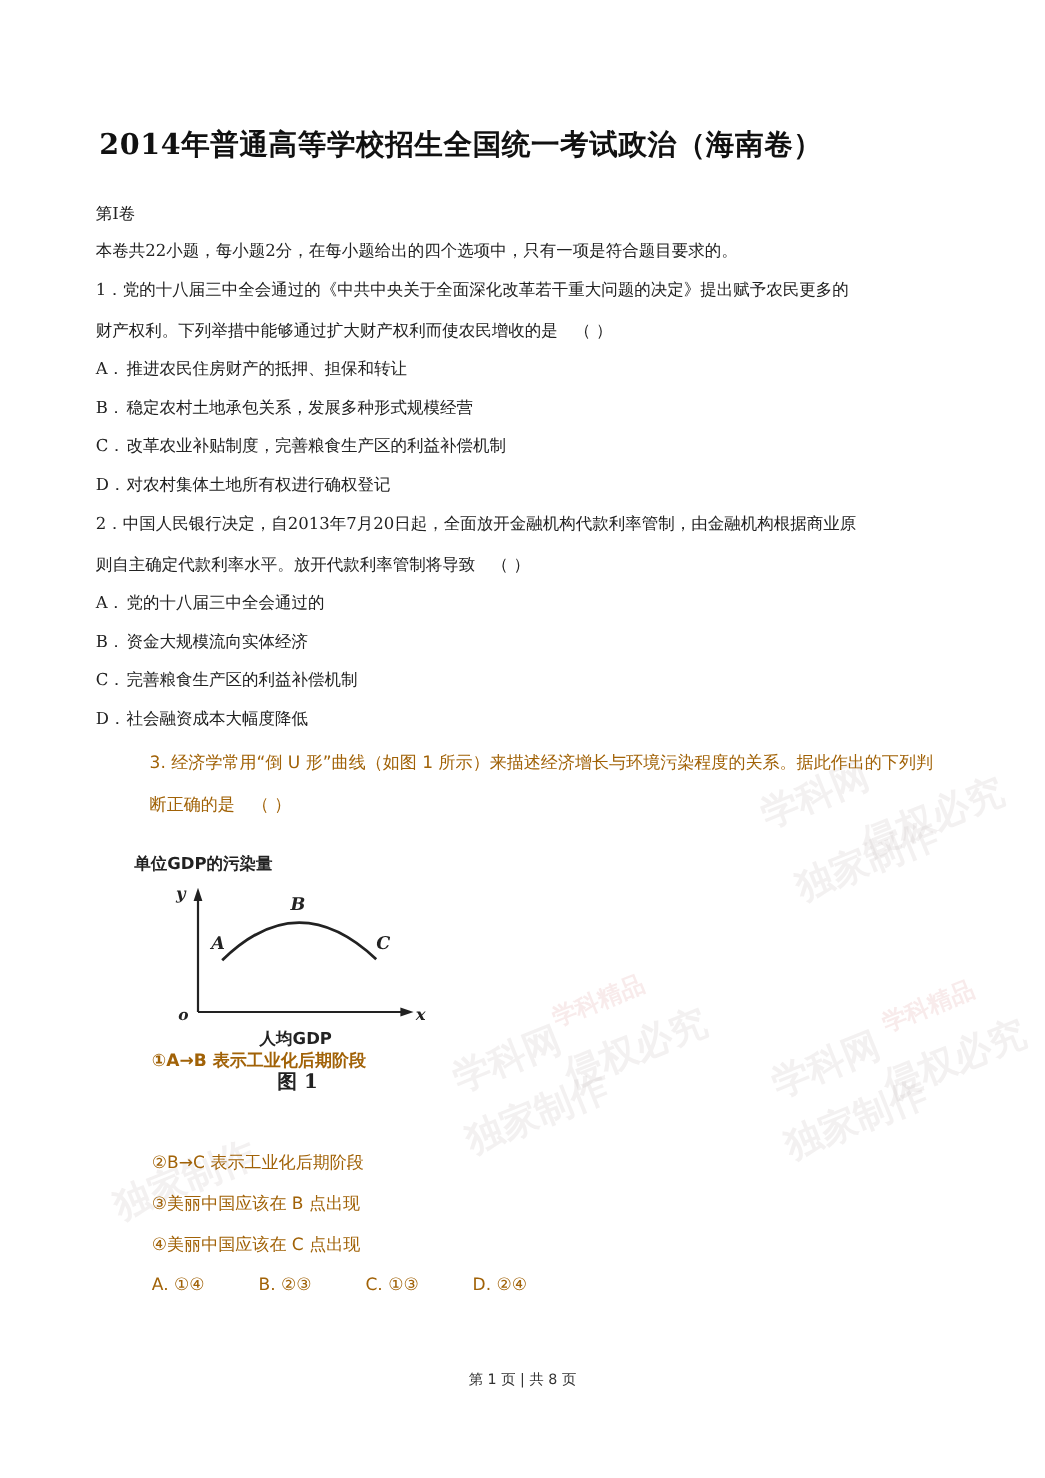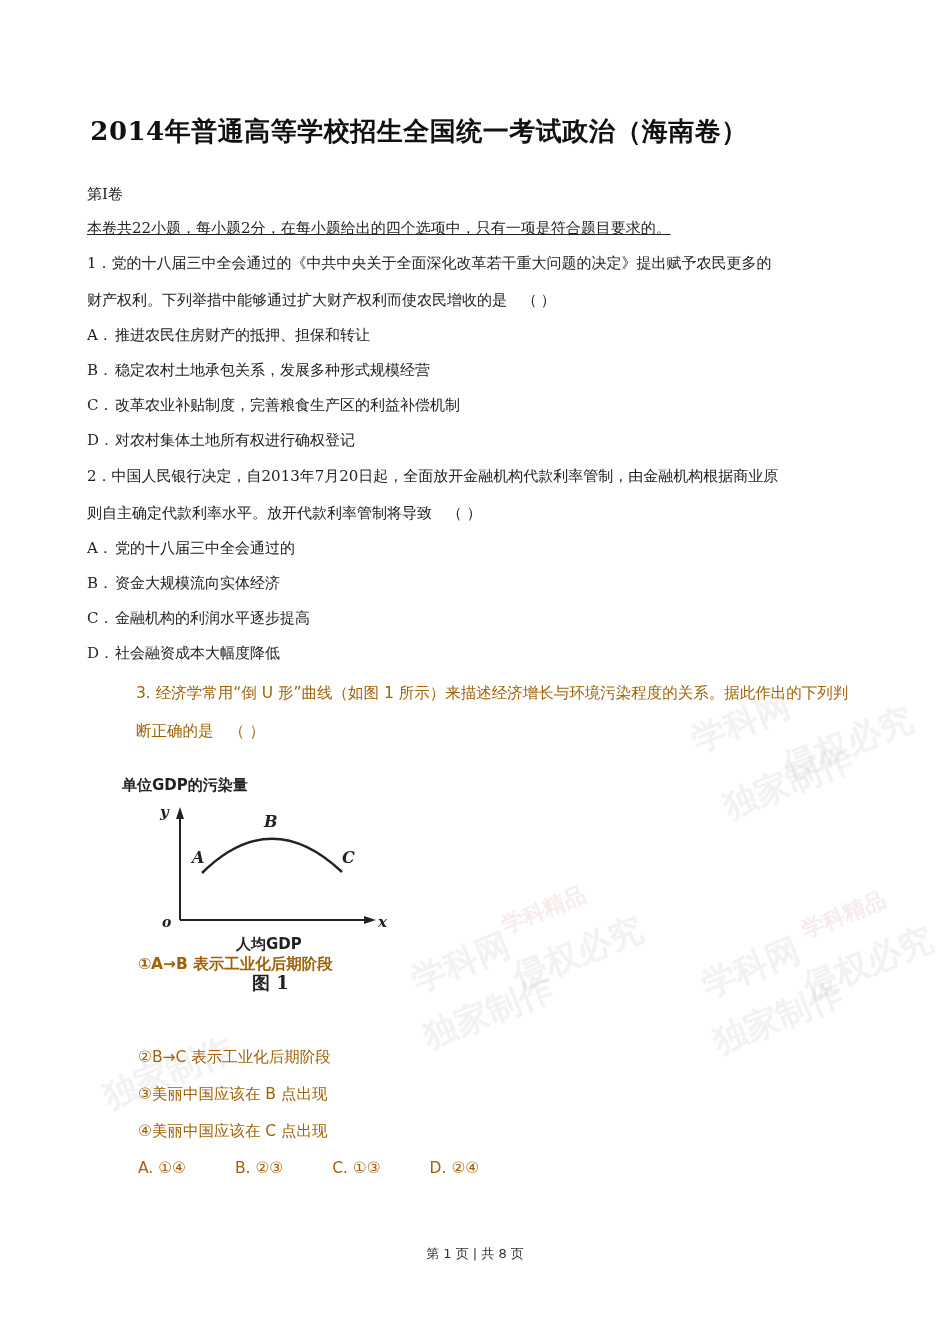--- a/index.html
+++ b/index.html
@@ -33,37 +33,37 @@
 <div class="wm wm-red" style="left:500px; top:895px;">学科精品</div>
 <div class="wm" style="left:700px; top:945px;">学科网</div>
 <div class="wm" style="left:800px; top:940px;">侵权必究</div>
 <div class="wm" style="left:710px; top:995px;">独家制作</div>
 <div class="wm wm-red" style="left:800px; top:900px;">学科精品</div>
 <div class="wm" style="left:100px; top:1050px;">独家制作</div>
 
 <div class="abs title">2014年普通高等学校招生全国统一考试政治（海南卷）</div>
 
 <div class="abs line" style="top:184px;">第Ⅰ卷</div>
-<div class="abs line" style="top:218px;text-decoration:underline;">本卷共22小题，每小题2分，在每小题给出的四个选项中，只有一项是符合题目要求的。</div>
+<div class="abs line" style="top:218px;">本卷共22小题，每小题2分，在每小题给出的四个选项中，只有一项是符合题目要求的。</div>
 
 <div>
   <div class="abs line" style="top:253px;">1．党的十八届三中全会通过的《中共中央关于全面深化改革若干重大问题的决定》提出赋予农民更多的</div>
-  <div class="abs line" style="top:290px;font-family:Liberation Serif, serif;">财产权利。下列举措中能够通过扩大财产权利而使农民增收的是　（ ）</div>
+  <div class="abs line" style="top:290px;">财产权利。下列举措中能够通过扩大财产权利而使农民增收的是　（ ）</div>
   <div class="abs line" style="top:325px;"><span class="opt-label">A．</span><span>推进农民住房财产的抵押、担保和转让</span></div>
   <div class="abs line" style="top:360px;"><span class="opt-label">B．</span><span>稳定农村土地承包关系，发展多种形式规模经营</span></div>
   <div class="abs line" style="top:395px;"><span class="opt-label">C．</span><span>改革农业补贴制度，完善粮食生产区的利益补偿机制</span></div>
   <div class="abs line" style="top:430px;"><span class="opt-label">D．</span><span>对农村集体土地所有权进行确权登记</span></div>
 </div>
 
 <div>
   <div class="abs line" style="top:466px;">2．中国人民银行决定，自2013年7月20日起，全面放开金融机构代款利率管制，由金融机构根据商业原</div>
   <div class="abs line" style="top:503px;text-align:center;">则自主确定代款利率水平。放开代款利率管制将导致　（ ）</div>
   <div class="abs line" style="top:538px;"><span class="opt-label">A．</span><span>党的十八届三中全会通过的</span></div>
   <div class="abs line" style="top:573px;"><span class="opt-label">B．</span><span>资金大规模流向实体经济</span></div>
-  <div class="abs line" style="top:608px;"><span class="opt-label">C．</span><span>金融机构的利润水平逐步提高</span></div>
+  <div class="abs line" style="top:608px;"><span class="opt-label">C．</span><span>完善粮食生产区的利益补偿机制</span></div>
   <div class="abs line" style="top:643px;"><span class="opt-label">D．</span><span>社会融资成本大幅度降低</span></div>
 </div>
 
 <div>
   <div class="abs line q3" style="top:683px; left:90px;">3. 经济学常用“倒 U 形”曲线（如图 1 所示）来描述经济增长与环境污染程度的关系。据此作出的下列判</div>
   <div class="abs line q3" style="top:721px; left:90px;">断正确的是　（ ）</div>
 
   <div class="fig">
     <svg width="320" height="240" viewBox="0 0 320 240">
       <text x="22" y="25" class="fig-text" font-size="15">单位GDP的污染量</text>

